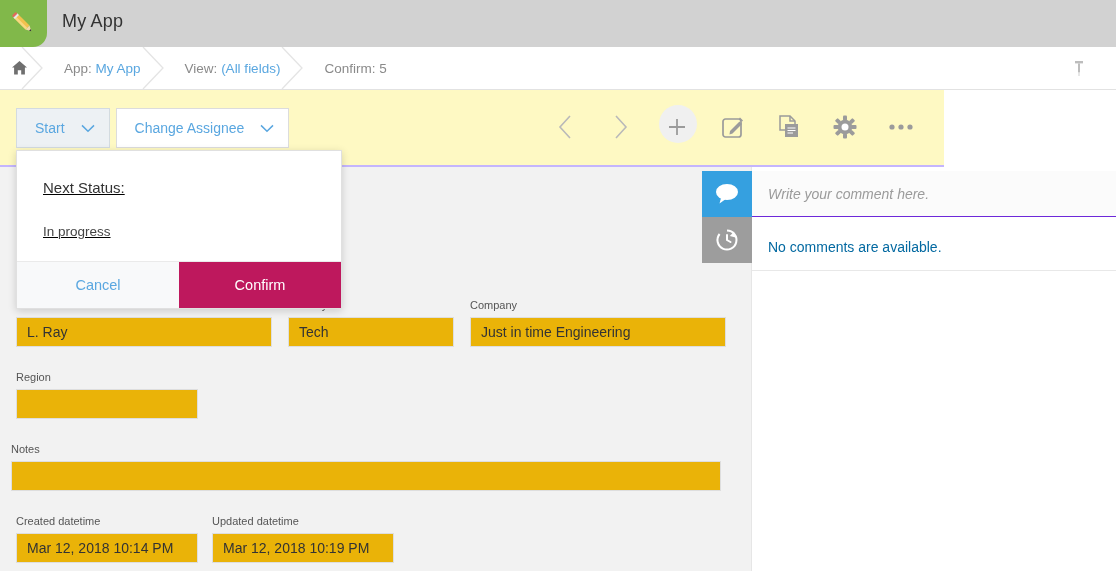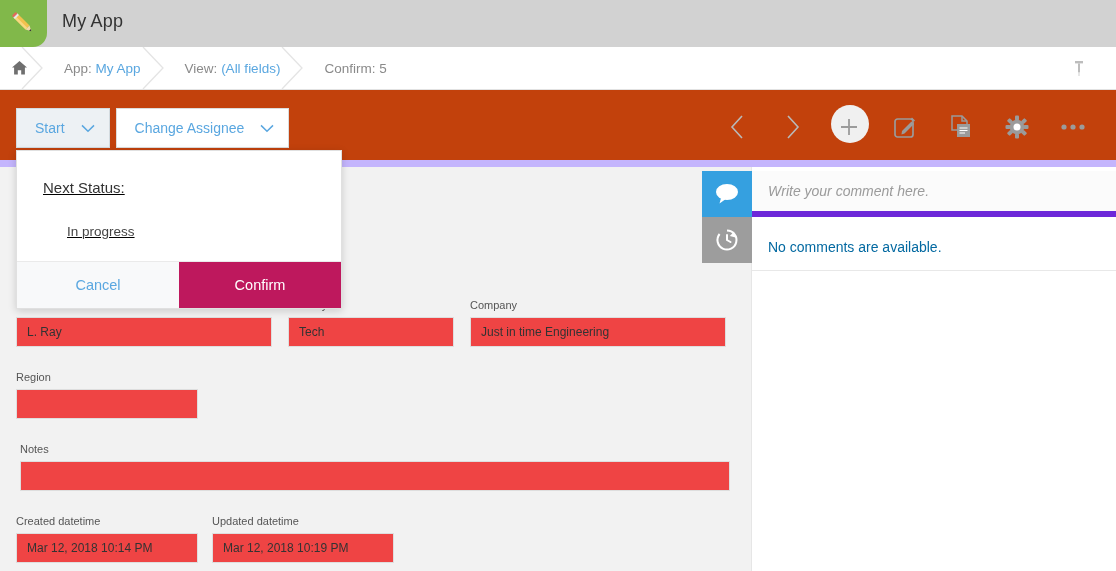--- a/index.html
+++ b/index.html
@@ -42,22 +42,22 @@
     position: absolute; right: -1px; top: 0; width: 22px; height: 42px;
   }
   .crumb .sep svg { display: block; }
   .crumb a, .crumb .link { color: #5aa7e0; text-decoration: none; }
   .pin-icon {
     position: absolute; right: 28px; top: 12px; width: 18px; height: 20px;
   }
 
   
   .toolbar {
-    position: absolute; left: 0; top: 90px; width: 1116px; height: 77px;
-    background: #c2410c; border-bottom: 7px solid #c4b5fd;
+    position: absolute; left: 0; top: 90px; width: 944px; height: 77px;
+    background: #fef9c3; border-bottom: 2px solid #c4b5fd;
   }
   .btn-group { position: absolute; left: 16px; top: 18px; display: flex; }
   .split-btn {
     display: flex; align-items: center; height: 40px;
     border: 1px solid #dcdcdc; background: #ffffff;
     font-size: 14px; color: #5aa7e0; cursor: pointer;
     padding: 0 14px 0 18px; gap: 16px; margin-right: 6px;
   }
   .split-btn.active { background: #edf1f4; border-color: #d3dbe0; }
   .split-btn .chev { display: inline-block; }
@@ -81,40 +81,40 @@
   .form-area {
     position: absolute; left: 0; top: 167px; width: 752px; height: 404px;
     background: #f2f2f2; border-right: 1px solid #e6e6e6;
   }
   .field { position: absolute; }
   .field-label {
     font-size: 11px; color: #555555; margin-bottom: 6px; display: block;
     white-space: nowrap;
   }
   .field-input {
-    background: #ef4444; border: 1px solid #dedede; height: 30px;
-    font-size: 12px; color: #333333; padding: 0 10px;
+    background: #eab308; border: 1px solid #dedede; height: 30px;
+    font-size: 14px; color: #333333; padding: 0 10px;
     display: flex; align-items: center; font-family: "Liberation Sans", sans-serif;
   }
 
   
   .right-panel {
     position: absolute; left: 752px; top: 167px; width: 364px; height: 404px;
     background: #ffffff;
   }
   .side-tabs { position: absolute; left: -50px; top: 4px; width: 50px; }
   .side-tab {
     width: 50px; height: 46px; display: flex; align-items: center; justify-content: center;
     cursor: pointer;
   }
   .side-tab.comments { background: #35a0e0; }
   .side-tab.history { background: #9d9d9d; }
   .comment-input-row {
     position: absolute; left: 0; top: 4px; width: 364px; height: 46px;
-    background: #fbfbfb; border-bottom: 6px solid #6d28d9;
+    background: #fbfbfb; border-bottom: 1px solid #6d28d9;
     display: flex; align-items: center; padding-left: 16px;
   }
   .comment-placeholder {
     font-style: italic; font-size: 14px; color: #9b9b9b;
   }
   .comments-empty {
     position: absolute; left: 16px; top: 72px;
     font-size: 14px; color: #0369a1;
   }
   .comments-divider {
@@ -123,21 +123,21 @@
   }
 
   
   .popup {
     position: absolute; left: 16px; top: 150px; width: 326px;
     background: #ffffff; border: 1px solid #e0e0e0;
     box-shadow: 0 2px 8px rgba(0,0,0,.16); z-index: 50;
   }
   .popup-body { padding: 28px 26px 22px 26px; text-decoration: underline; }
   .popup-title { font-size: 15px; color: #333333; margin-bottom: 28px; }
-  .popup-value { font-size: 13.5px; color: #444444; margin-left: 24px; }
+  .popup-value { font-size: 13.5px; color: #444444; }
   .popup-actions { display: flex; height: 47px; border-top: 1px solid #eaeaea; }
   .popup-btn {
     flex: 1; display: flex; align-items: center; justify-content: center;
     font-size: 14.5px; cursor: pointer; border: none;
     font-family: "Liberation Sans", sans-serif;
   }
   .popup-btn.cancel { background: #f8f9fa; color: #5aa7e0; }
   .popup-btn.confirm { background: #be185d; color: #ffffff; }
 </style>
 </head>
@@ -298,21 +298,21 @@
     <div class="field" style="left:470px; top:132px; width:256px;">
       <span class="field-label">Company</span>
       <div class="field-input">Just in time Engineering</div>
     </div>
 
     <div class="field" style="left:16px; top:204px; width:182px;">
       <span class="field-label">Region</span>
       <div class="field-input"></div>
     </div>
 
-    <div class="field" style="left:20px; top:276px; width:710px;">
+    <div class="field" style="left:11px; top:276px; width:710px;">
       <span class="field-label">Notes</span>
       <div class="field-input"></div>
     </div>
 
     <div class="field" style="left:16px; top:348px; width:182px;">
       <span class="field-label">Created datetime</span>
       <div class="field-input">Mar 12, 2018 10:14 PM</div>
     </div>
 
     <div class="field" style="left:212px; top:348px; width:182px;">

